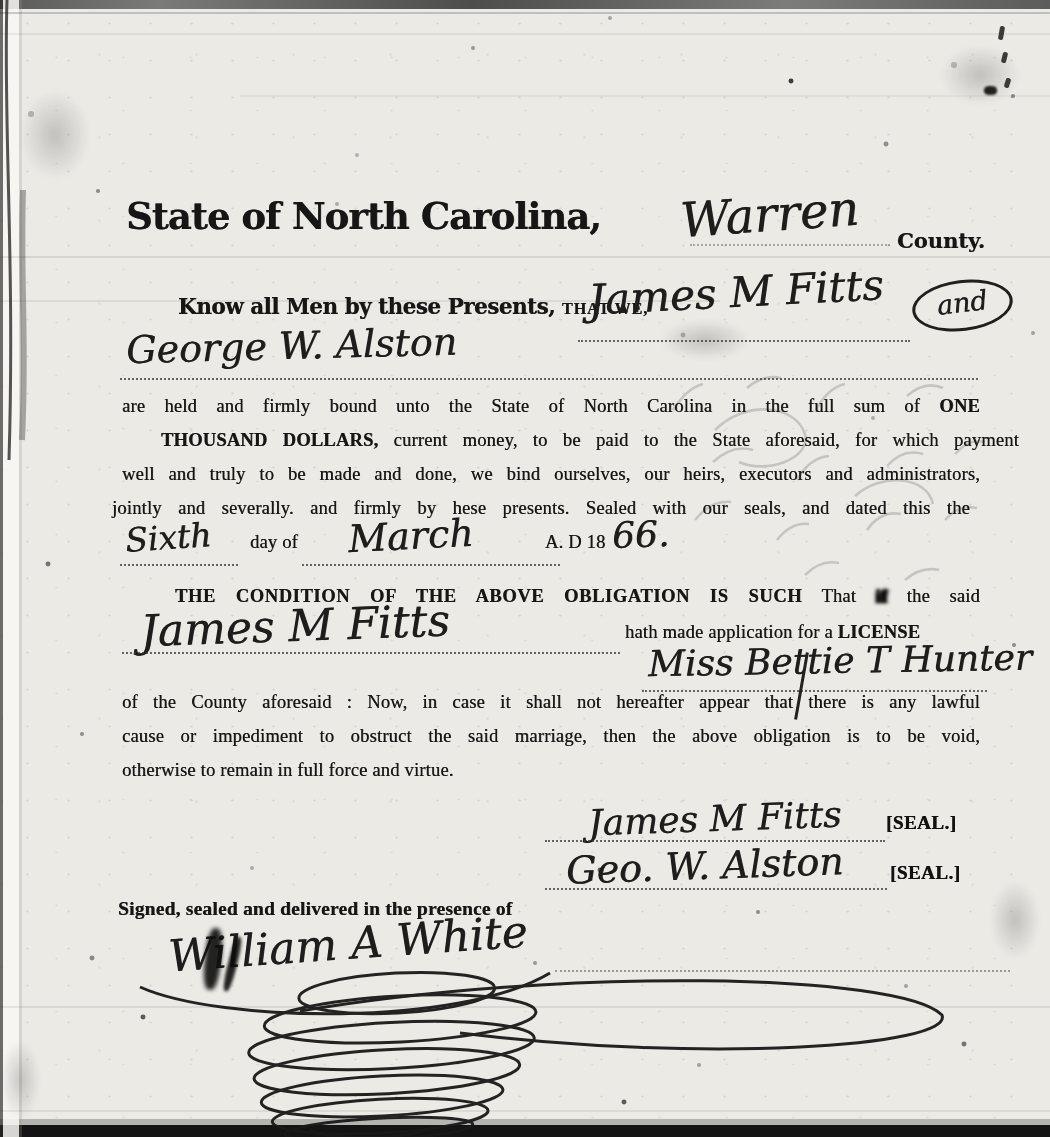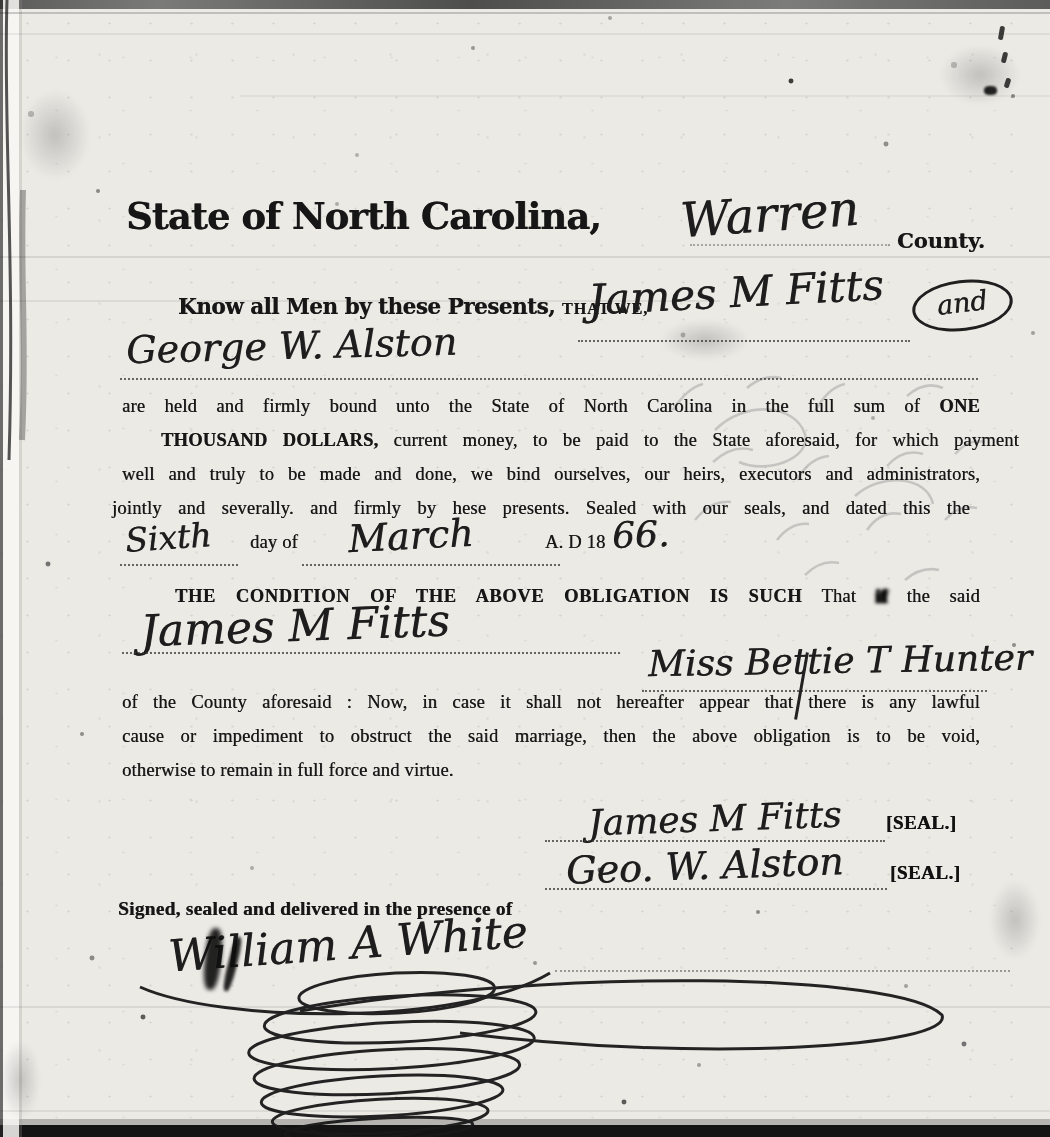--- a/index.html
+++ b/index.html
@@ -142,20 +142,23 @@
   <div class="hw" style="left:612px;top:514px;font-size:36px;transform:rotate(-2deg);">66.</div>
 
   <div class="pline" style="left:175px;top:586px;width:805px;text-align:justify;text-align-last:justify;white-space:normal;">
     <b style="letter-spacing:.6px;">THE CONDITION OF THE ABOVE OBLIGATION IS SUCH</b>
     <span>That</span>
     <span class="blot">if</span>
     <span>the said</span>
   </div>
   <div class="hw" style="left:140px;top:600px;font-size:44px;transform:rotate(-2deg);">James M Fitts</div>
   <div class="dotline" style="left:122px;top:652px;width:498px;"></div>
+  <div class="pline" style="left:625px;top:622px;">
+    <span>hath made application for a </span><b>LICENSE</b>
+  </div>
   <div class="hw" style="left:648px;top:640px;font-size:36px;transform:rotate(-1deg);">Miss Bettie T Hunter</div>
   <div class="dotline" style="left:642px;top:690px;width:345px;"></div>
   <div class="abs" style="left:800px;top:652px;width:2.5px;height:68px;background:#222;transform:rotate(10deg);"></div>
   <div class="pline just" style="left:122px;top:692px;">of the County aforesaid :  Now, in case it shall not hereafter appear that there is any lawful</div>
   <div class="pline just" style="left:122px;top:726px;">cause or impediment to obstruct the said marriage, then the above obligation is to be void,</div>
   <div class="pline" style="left:122px;top:760px;">otherwise to remain in full force and virtue.</div>
 
   <div class="hw" style="left:588px;top:798px;font-size:36px;transform:rotate(-2deg);">James M Fitts</div>
   <div class="dotline" style="left:545px;top:840px;width:340px;"></div>
   <div class="seal" style="left:886px;top:812px;">[SEAL.]</div>

